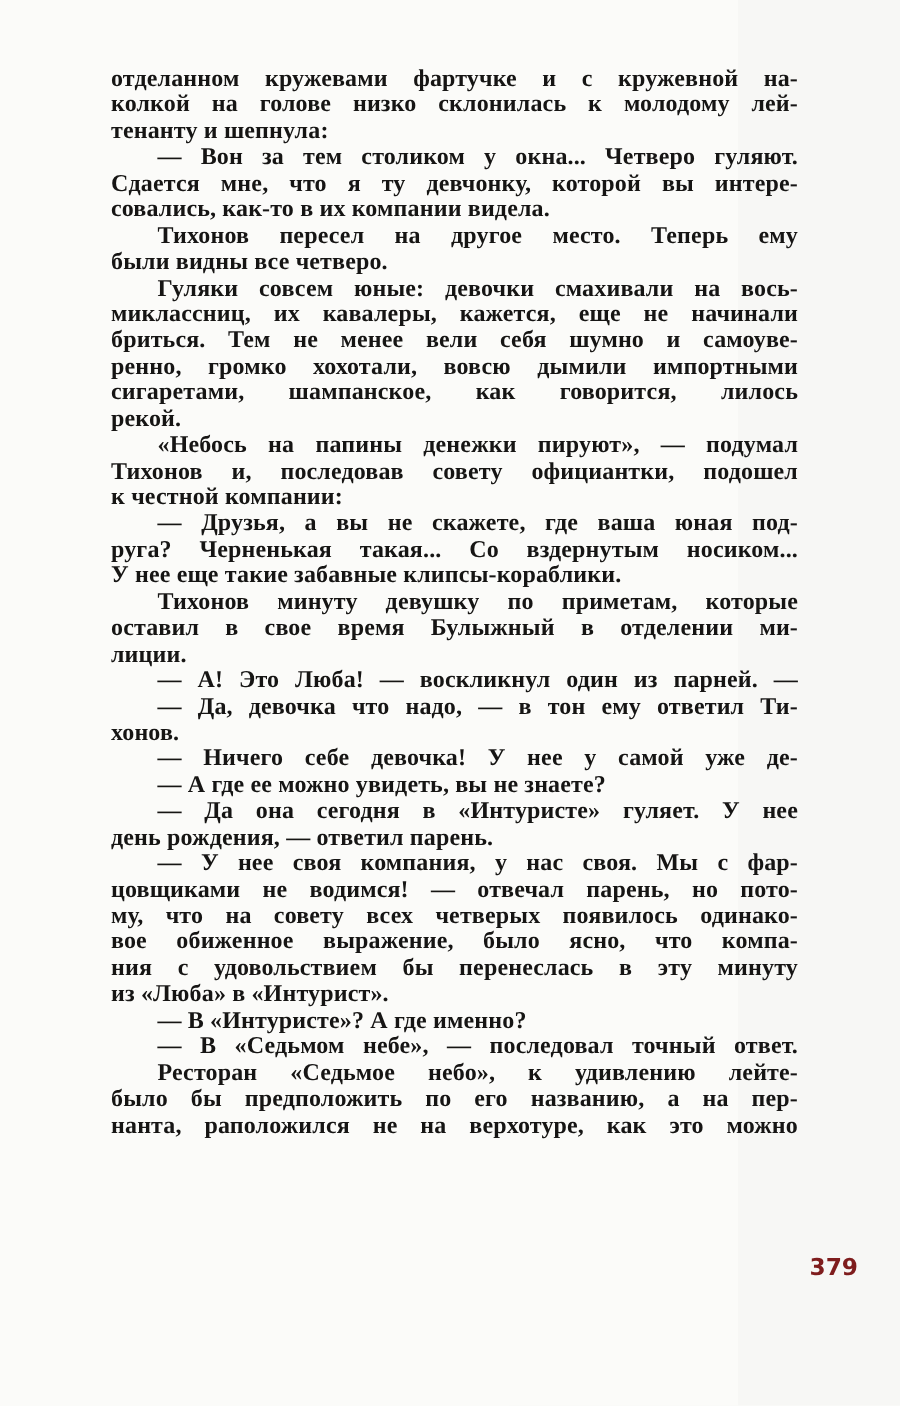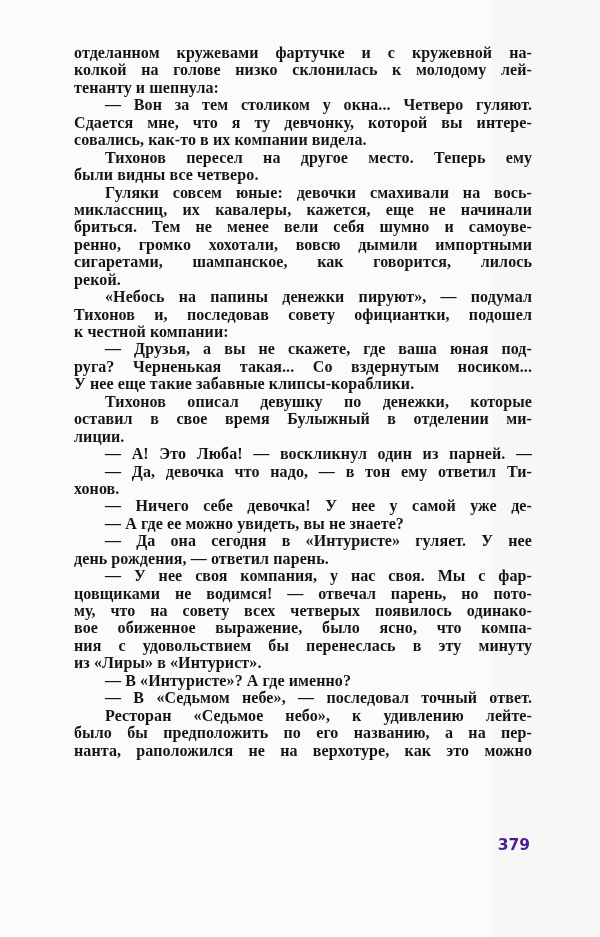--- a/index.html
+++ b/index.html
@@ -45,21 +45,22 @@
   }
   .page-number {
     position: absolute;
     top: 836px;
     left: 0;
     width: 530px;
     text-align: right;
     font-family: "DejaVu Sans", "Liberation Sans", sans-serif;
     font-weight: bold;
     font-size: 15.5px;
-    color: #4c1d95;
+    color: #7f1d1d;
+    padding-left: 42px;
   }
 </style>
 </head>
 <body>
 
 <div class="book-page">
   <div class="page-text">
       <div class="line">отделанном кружевами фартучке и с кружевной на-</div>
       <div class="line">колкой на голове низко склонилась к молодому лей-</div>
       <div class="line end">тенанту и шепнула:</div>
@@ -73,36 +74,36 @@
       <div class="line">бриться. Тем не менее вели себя шумно и самоуве-</div>
       <div class="line">ренно, громко хохотали, вовсю дымили импортными</div>
       <div class="line">сигаретами, шампанское, как говорится, лилось</div>
       <div class="line end">рекой.</div>
       <div class="line indent">«Небось на папины денежки пируют», — подумал</div>
       <div class="line">Тихонов и, последовав совету официантки, подошел</div>
       <div class="line end">к честной компании:</div>
       <div class="line indent">— Друзья, а вы не скажете, где ваша юная под-</div>
       <div class="line">руга? Черненькая такая... Со вздернутым носиком...</div>
       <div class="line end">У нее еще такие забавные клипсы-кораблики.</div>
-      <div class="line indent">Тихонов описал девушку по денежки, которые</div>
+      <div class="line indent">Тихонов минуту девушку по приметам, которые</div>
       <div class="line">оставил в свое время Булыжный в отделении ми-</div>
       <div class="line end">лиции.</div>
       <div class="line indent">— А! Это Люба! — воскликнул один из парней. —</div>
       <div class="line indent">— Да, девочка что надо, — в тон ему ответил Ти-</div>
       <div class="line end">хонов.</div>
       <div class="line indent">— Ничего себе девочка! У нее у самой уже де-</div>
       <div class="line indent end">— А где ее можно увидеть, вы не знаете?</div>
       <div class="line indent">— Да она сегодня в «Интуристе» гуляет. У нее</div>
       <div class="line end">день рождения, — ответил парень.</div>
       <div class="line indent">— У нее своя компания, у нас своя. Мы с фар-</div>
       <div class="line">цовщиками не водимся! — отвечал парень, но пото-</div>
       <div class="line">му, что на совету всех четверых появилось одинако-</div>
       <div class="line">вое обиженное выражение, было ясно, что компа-</div>
       <div class="line">ния с удовольствием бы перенеслась в эту минуту</div>
-      <div class="line end">из «Лиры» в «Интурист».</div>
+      <div class="line end">из «Люба» в «Интурист».</div>
       <div class="line indent end">— В «Интуристе»? А где именно?</div>
       <div class="line indent">— В «Седьмом небе», — последовал точный ответ.</div>
       <div class="line indent">Ресторан «Седьмое небо», к удивлению лейте-</div>
       <div class="line">было бы предположить по его названию, а на пер-</div>
       <div class="line">нанта, раположился не на верхотуре, как это можно</div>
     </div>
   <div class="page-number">379</div>
 </div>
 
 </body></html>

